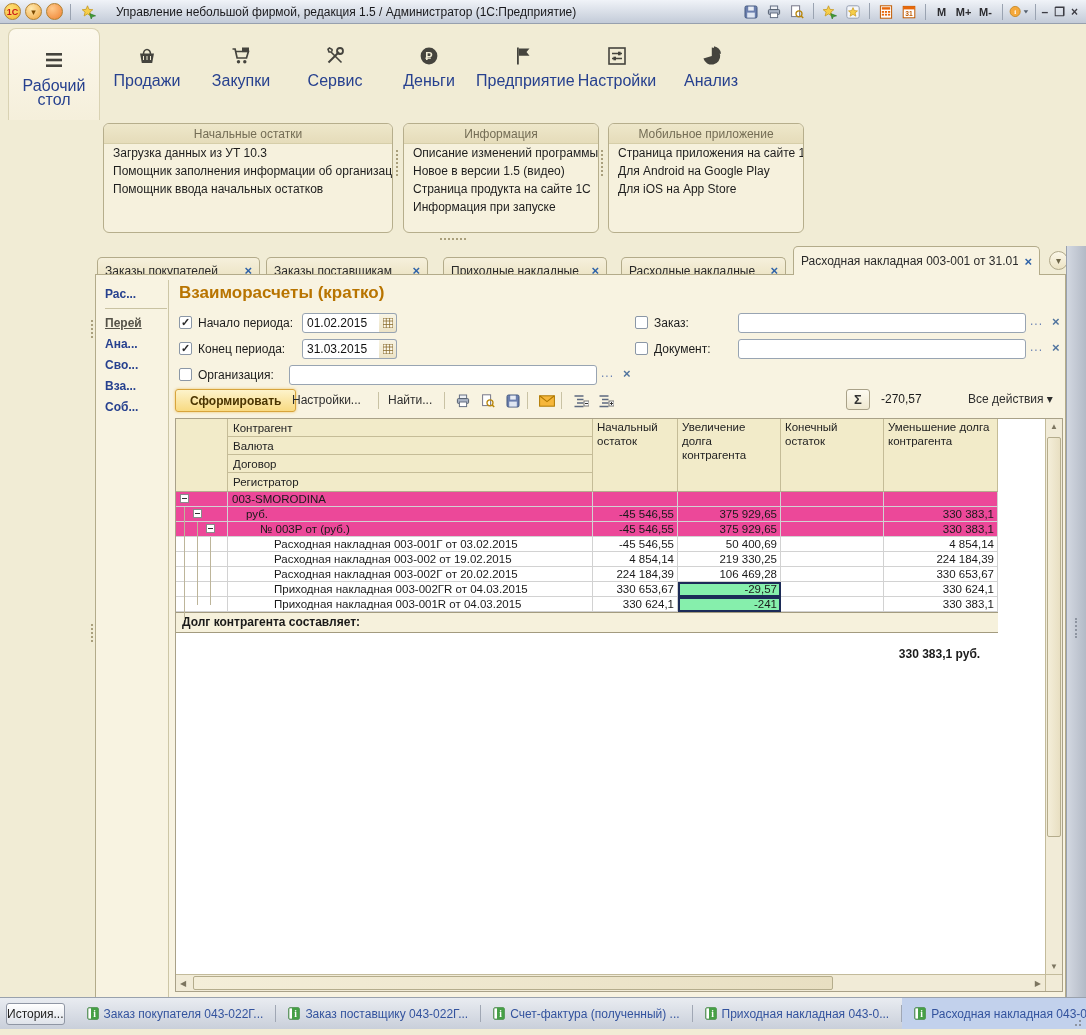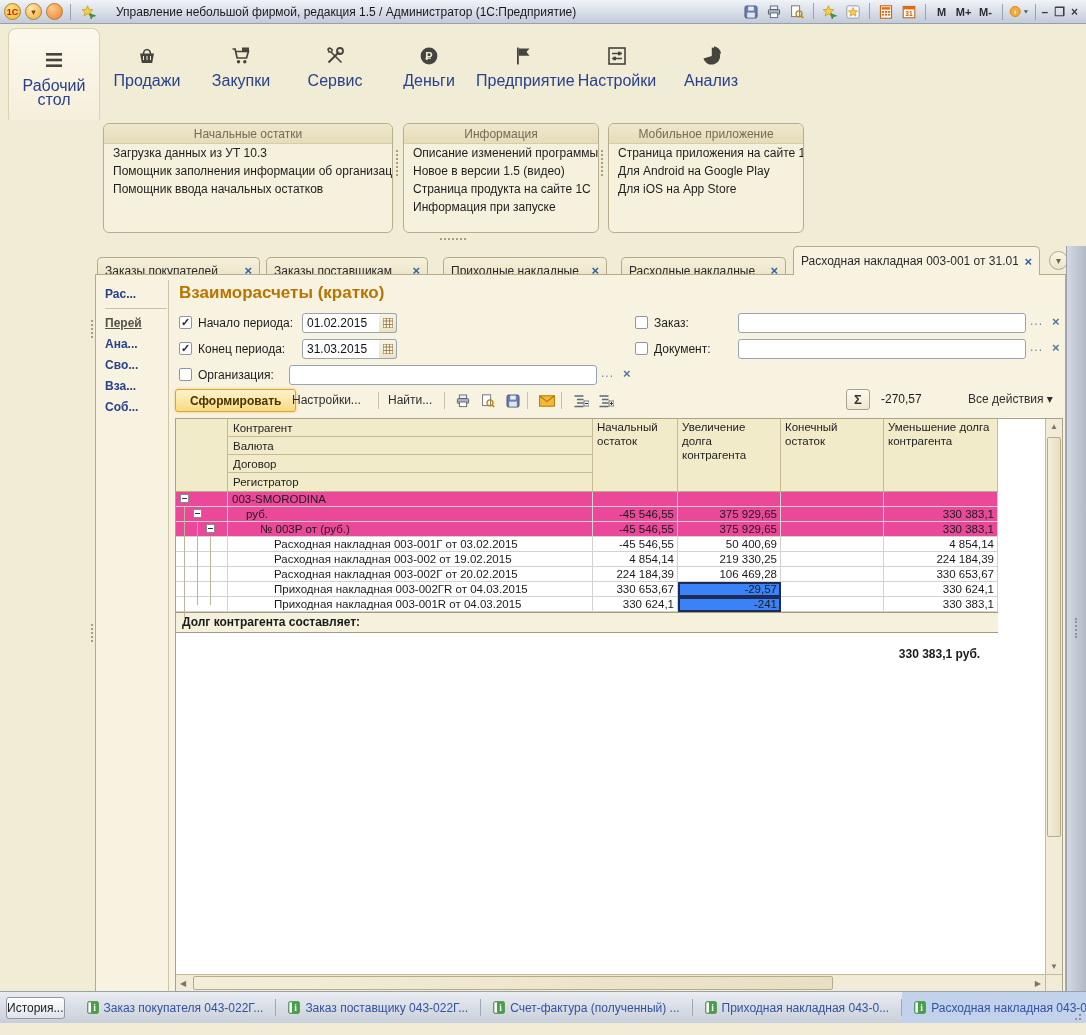--- a/index.html
+++ b/index.html
@@ -108,40 +108,40 @@
   .th-col1 { background:#f2ebc9; border-right:1px solid #c5bc97; }
   .th-sub { height:18px; line-height:18px; padding-left:5px; border-bottom:1px solid #c5bc97; font-size:11.5px; color:#222; }
   .th-sub:last-child { border-bottom:none; }
   .th-num { background:#f2ebc9; border-right:1px solid #c5bc97; padding:1px 4px; font-size:11.5px;
     color:#222; line-height:14px; }
   .trow { display:grid; grid-template-columns:52px 365px 85px 103px 103px 114px; height:15px; background:#fff; }
   .trow.group { background:#ec4899; }
   .tcell { border-right:1px solid #d2d2d2; border-bottom:1px solid #d2d2d2; font-size:11.5px;
     line-height:14px; white-space:nowrap; overflow:hidden; }
   .tcell.num { text-align:right; padding-right:3px; }
-  .tcell.sel { background:#3b82f6; outline:2px solid #1c2b57; outline-offset:-2px; }
+  .tcell.sel { background:#86efac; outline:2px solid #1c2b57; outline-offset:-2px; }
   .expander { display:inline-block; width:9px; height:9px; margin-top:2px; background:#fff;
     border:1px solid #8a8a8a; position:relative; vertical-align:top; }
   .expander::after { content:""; position:absolute; left:1px; top:3px; width:5px; height:1px; background:#333; }
   .tree-line { position:absolute; width:1px; background:#bdb59a; }
   .tfoot { display:grid; grid-template-columns:417px 85px 103px 103px 114px; height:21px;
     background:#f6f1dc; border-top:1px solid #a39b7f; border-bottom:1px solid #a39b7f;
     font-weight:bold; font-size:12px; line-height:19px; }
   .tfoot .lab { padding-left:6px; }
   .tfoot .val { grid-column:5; text-align:center; padding-right:3px;margin-top:32px; }
 
   .vscroll { position:absolute; top:0; right:0; bottom:17px; width:17px; background:#f1ebd7; border-left:1px solid #c3bb9b; }
   .hscroll { position:absolute; left:0; right:17px; bottom:0; height:17px; background:#f1ebd7; border-top:1px solid #c3bb9b; }
   .sb-corner { position:absolute; right:0; bottom:0; width:17px; height:17px; background:#f1ebd7;
     border-left:1px solid #c3bb9b; border-top:1px solid #c3bb9b; }
   .sb-arrow { position:absolute; color:#7c7560; font-size:8px; text-align:center; }
   .sb-thumb { position:absolute; background:linear-gradient(90deg,#f4eed9,#e8dfc2); border:1px solid #b4ac8c; border-radius:2px; }
 
   
-  .statusbar { position:absolute; left:0; bottom:12px; width:1086px; height:32px;
+  .statusbar { position:absolute; left:0; bottom:6px; width:1086px; height:32px;
     background:linear-gradient(#e9ecf1,#c9cfda); border-top:1px solid #99a1ad; display:flex; align-items:center; }
   #history-btn { margin-left:6px; width:96px; height:22px; border:1px solid #8f96a4; border-radius:3px;
     background:linear-gradient(#ffffff,#dfe3ea); text-align:center; line-height:20px; font-size:12px; color:#222; }
   #status-items { display:flex; align-items:stretch; height:100%; margin-left:10px; flex:1; }
   .sb-item { display:flex; align-items:center; gap:5px; padding:0 12px; color:#33539e; font-size:12px; white-space:nowrap; }
   .sb-item.act { background:#c2d1ec; }
   .sb-sep { width:1px; background:#a0a7b4; margin:7px 0; }
   .grip { position:absolute; right:2px; bottom:2px; width:10px; height:10px;
     background:radial-gradient(circle at 2px 8px,#8d94a0 1px,transparent 1.4px),
                radial-gradient(circle at 6px 8px,#8d94a0 1px,transparent 1.4px),

